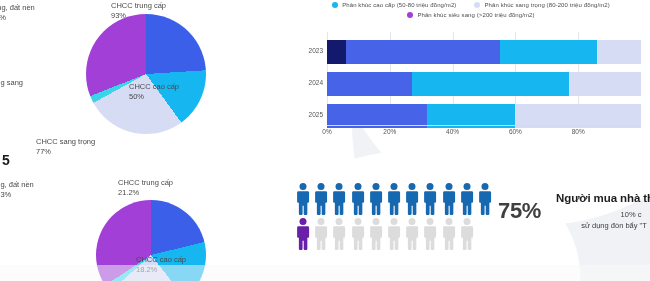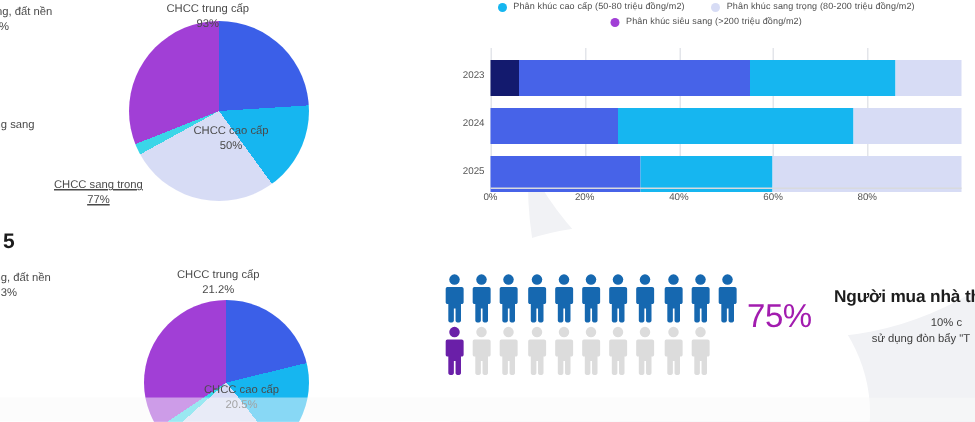--- a/index.html
+++ b/index.html
@@ -28,21 +28,21 @@
   }
   .panel-white{
     position:absolute;left:0;top:0;width:300px;height:281px;background:#fff;
   }
 
   
   .pie-wrap{position:absolute;}
   .pie{border-radius:50%;position:relative;}
   .pie-label{
     position:absolute;font-size:7.5px;line-height:1.28;
-    color:#4a4a4a;white-space:nowrap;text-align:center;
+    color:#4a4a4a;white-space:nowrap;text-align:left;
   }
   .pie-label b{font-weight:400;display:block;}
 
   
   #barchart{position:absolute;left:295px;top:2px;width:352px;height:148px;}
   .legend{position:absolute;left:0;top:0;width:352px;}
   .legend-row{display:flex;justify-content:center;gap:18px;align-items:center;}
   .legend-row.r2{margin-top:4px;}
   .legend-item{display:flex;align-items:center;gap:4px;}
   .legend-dot{width:6px;height:6px;border-radius:50%;flex:0 0 auto;}
@@ -58,22 +58,22 @@
   .xaxis{position:absolute;left:32px;right:6px;bottom:0;height:14px;}
   .xaxis span{position:absolute;font-size:6.5px;color:#555;transform:translateX(-50%);top:2px;}
   .axis-line{position:absolute;left:32px;right:6px;bottom:14px;height:1px;background:#d8dade;}
 
   
   #picto{position:absolute;left:296px;top:182px;width:200px;height:76px;}
   .picto-row{display:flex;gap:4.2px;height:34px;}
   .picto-row.r2{margin-top:1px;}
   .person{width:14px;height:34px;flex:0 0 auto;}
   #pct{
-    position:absolute;left:498px;top:198px;font-size:22px;font-weight:400;
-    color:#a21caf;letter-spacing:-.3px;
+    position:absolute;left:498px;top:198px;font-size:22px;font-weight:700;
+    color:#404040;letter-spacing:-.3px;
   }
 
   
   #righttext{position:absolute;left:556px;top:192px;width:150px;}
   .rt-title{font-size:11.5px;font-weight:700;color:#1d1d1d;white-space:nowrap;letter-spacing:-.1px;}
   .rt-sub{font-size:7.5px;color:#3d3d3d;line-height:1.5;margin-top:5px;text-align:center;white-space:nowrap;}
   .rt-sub .l2{margin-left:-34px;}
 
   #yearmark{
     position:absolute;left:2px;top:152px;font-size:14px;font-weight:700;color:#1b1b1b;
@@ -97,21 +97,21 @@
     <div class="pie-label" style="left:25px;top:-13px;">
       <b>CHCC trung cấp</b>
       <b>93%</b>
     </div>
 
     <div class="pie-label" style="left:43px;top:68px;">
       <b>CHCC cao cấp</b>
       <b>50%</b>
     </div>
 
-    <div class="pie-label" style="left:-50px;top:104px;text-decoration:underline;">
+    <div class="pie-label" style="left:-50px;top:123px;">
       <b>CHCC sang trọng</b>
       <b>77%</b>
     </div>
 
     <div class="pie-label" style="left:-98px;top:64px;text-align:left;">
       <b>hạng sang</b>
       <b>2%</b>
     </div>
 
     <div class="pie-label" style="left:-95px;top:-11px;text-align:left;">
@@ -125,21 +125,21 @@
   <div class="pie-wrap" style="left:96px;top:200px;">
     <div id="pieBot" class="pie" style="width: 110px; height: 110px; background: conic-gradient(rgb(59, 95, 232) 0deg, rgb(59, 95, 232) 76.32deg, rgb(22, 182, 240) 76.32deg, rgb(22, 182, 240) 141.84deg, rgb(215, 220, 245) 141.84deg, rgb(215, 220, 245) 228.24deg, rgb(58, 214, 232) 228.24deg, rgb(58, 214, 232) 236.52deg, rgb(161, 63, 214) 236.52deg, rgb(161, 63, 214) 360deg);"></div>
 
     <div class="pie-label" style="left:22px;top:-22px;">
       <b>CHCC trung cấp</b>
       <b>21.2%</b>
     </div>
 
     <div class="pie-label" style="left:40px;top:55px;">
       <b>CHCC cao cấp</b>
-      <b>20.5%</b>
+      <b>18.2%</b>
     </div>
 
     <div class="pie-label" style="left:-106px;top:-20px;text-align:left;">
       <b>tầng, đất nền</b>
       <b>34.3%</b>
     </div>
   </div>
 
   <div id="barchart">
 

